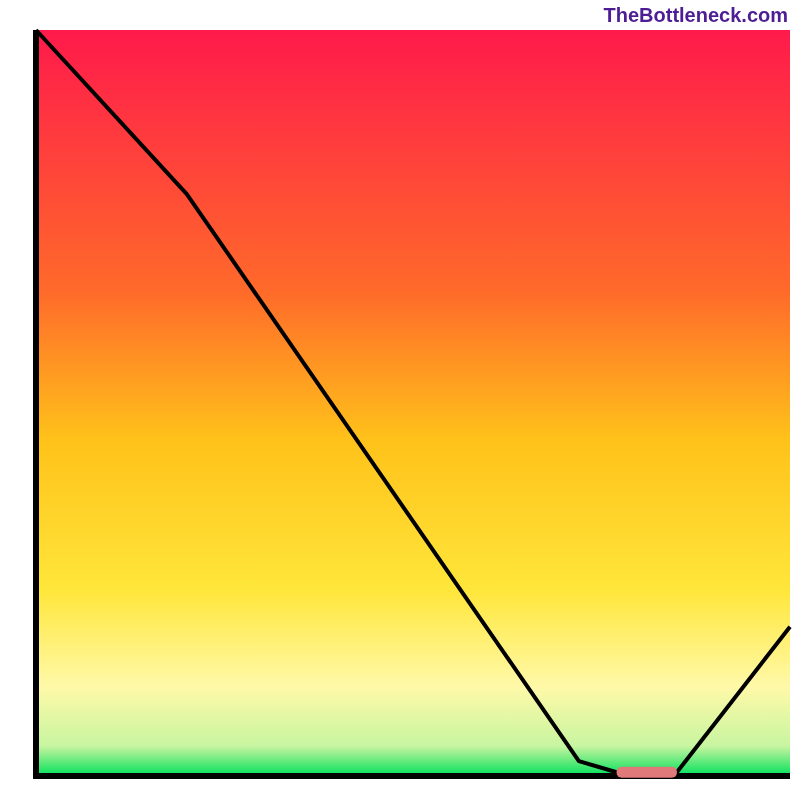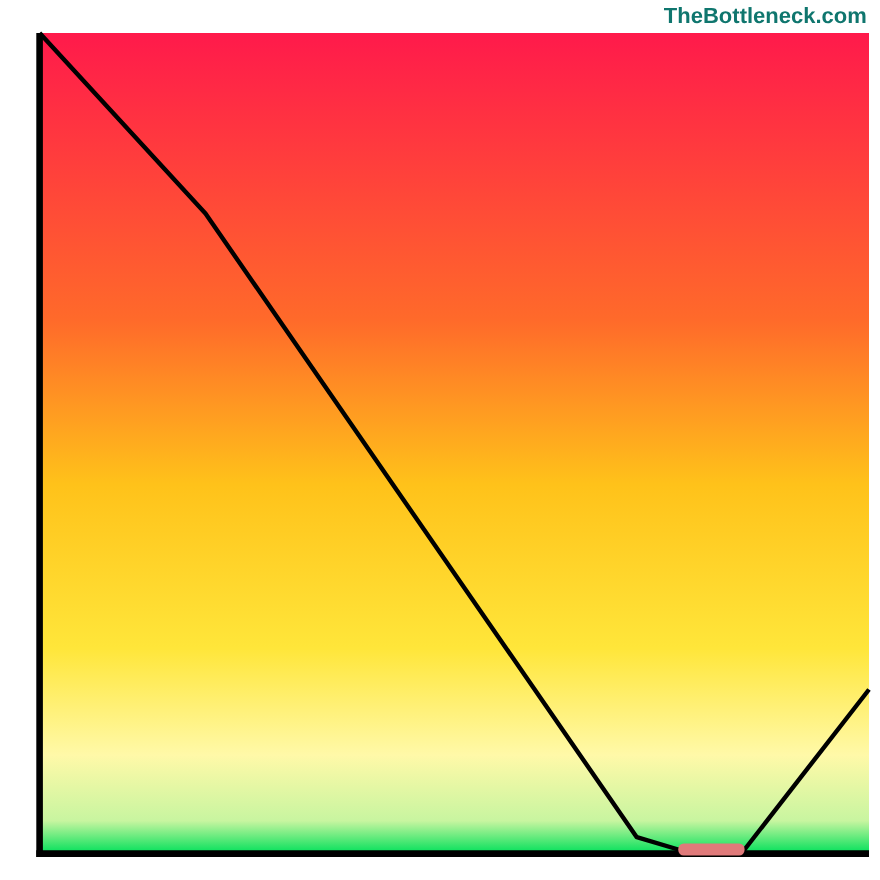--- a/index.html
+++ b/index.html
@@ -14,21 +14,21 @@
     width: 800px;
     height: 800px;
     position: relative;
   }
   .watermark {
     position: absolute;
     top: 4px;
     right: 12px;
     font-size: 20px;
     font-weight: bold;
-    color: #0f766e;
+    color: #4c1d95;
     z-index: 10;
   }
   svg {
     display: block;
   }
 </style>
 </head>
 <body>
 
 <div class="container">

